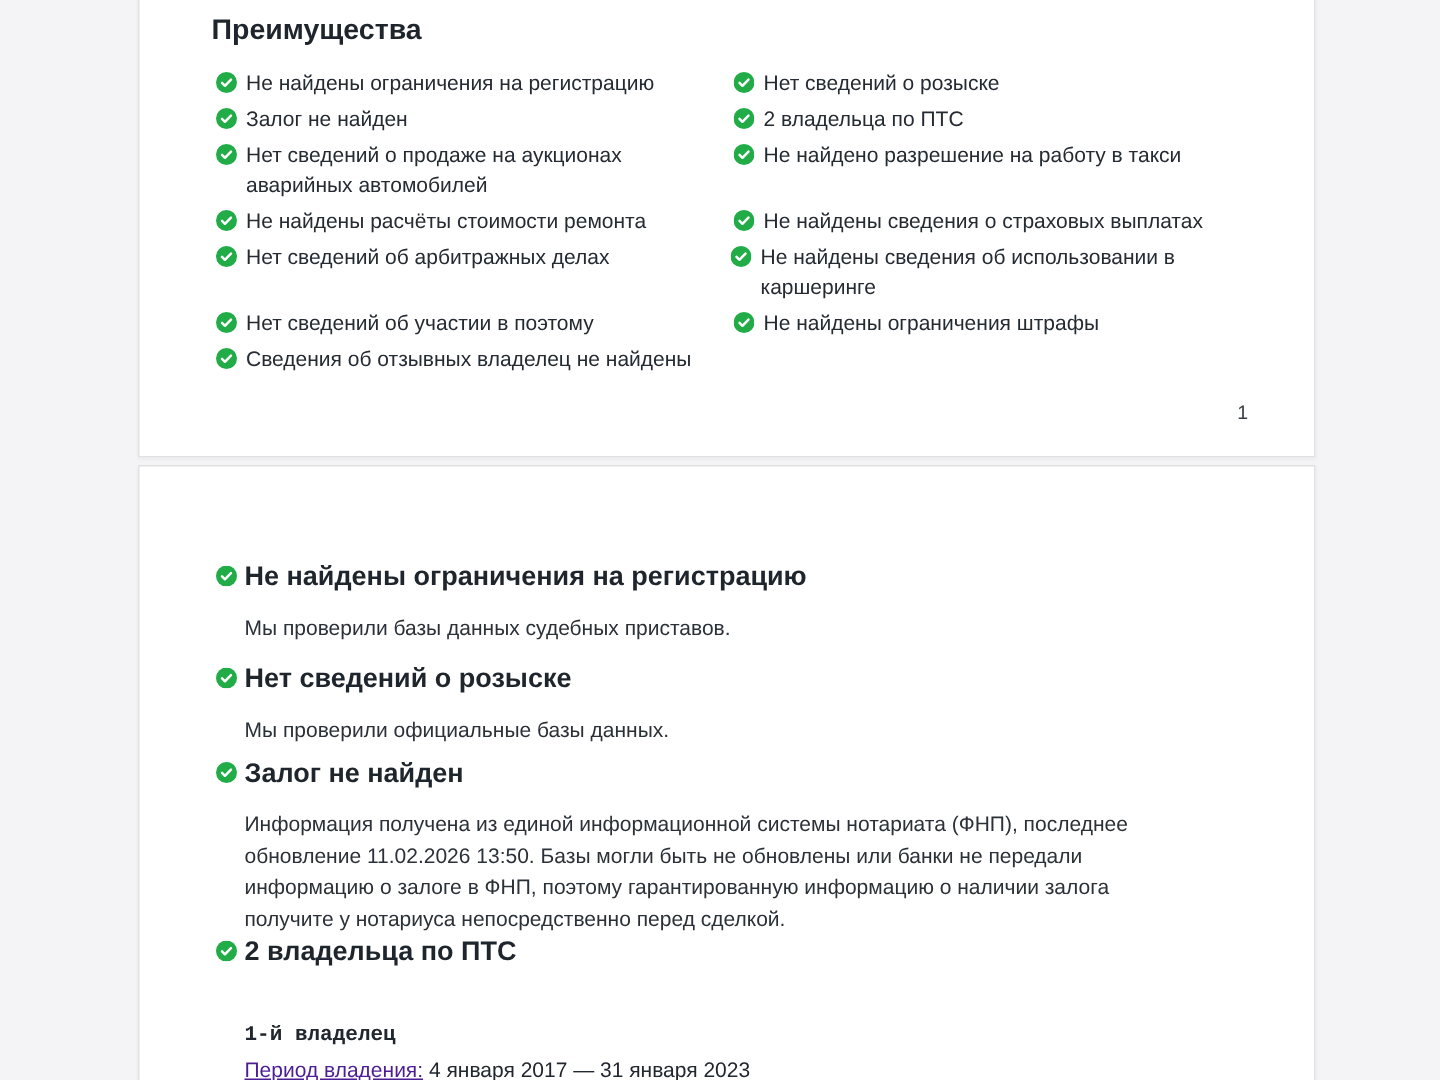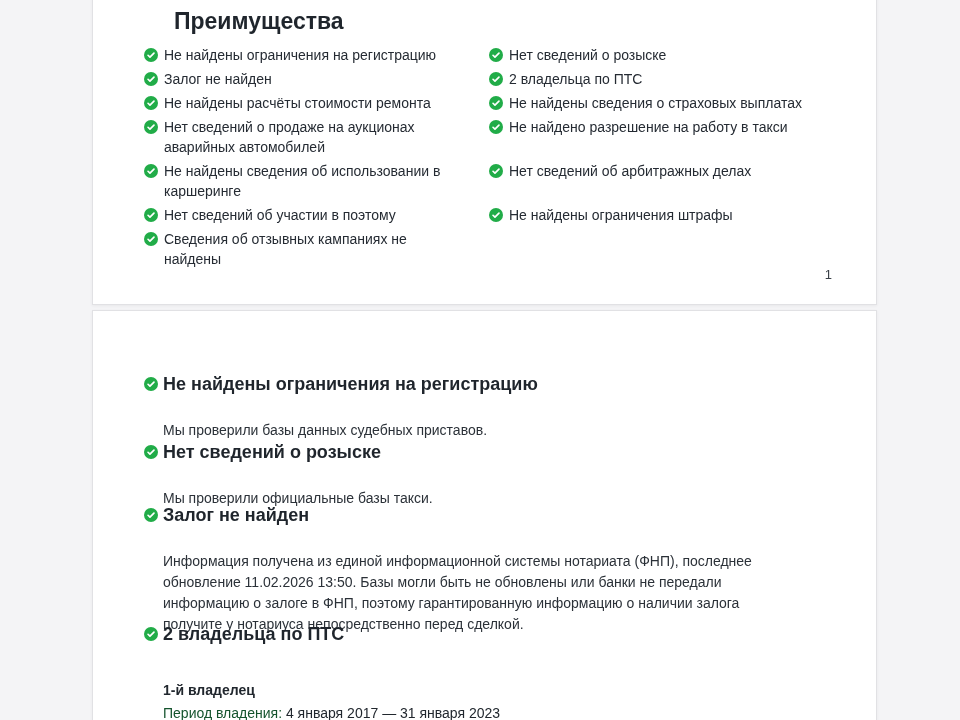--- a/index.html
+++ b/index.html
@@ -29,25 +29,24 @@
     height: 317px;
   }
   .page-2 {
     top: 310px;
     height: 420px;
   }
   .page-title {
     position: absolute;
     top: 20px;
     left: 48px;
-    font-size: 23px;
+    font-size: 19px;
     line-height: 24px;
     font-weight: bold;
     color: #1f252c;
-    margin-left: 33px;
   }
   .adv-list {
     position: absolute;
     top: 56px;
     left: 51px;
     right: 44px;
   }
   .adv-row {
     display: flex;
     margin-bottom: 4px;
@@ -93,49 +92,51 @@
     top: 5px;
     margin-top: 0;
   }
   .section-title {
     font-size: 18px;
     line-height: 24px;
     font-weight: bold;
     color: #1f252c;
   }
   .section-body {
-    margin-top: 24px;
+    margin-top: 12px;
     font-size: 14px;
     line-height: 21px;
     color: #2b3138;
     max-width: 638px;
   }
   .sec-1 { top: 61px; }
   .sec-2 { top: 129px; }
   .sec-3 { top: 192px; }
   .sec-4 { top: 311px; }
   .owner-block {
     position: absolute;
     left: 70px;
     top: 369px;
     right: 55px;
   }
   .owner-label {
     font-size: 14px;
     line-height: 20px;
     font-weight: bold;
     color: #21272e;
+    font-family: Liberation Mono, monospace;
   }
   .owner-period {
     margin-top: 3px;
     font-size: 14px;
     line-height: 21px;
   }
   .period-label {
-    color: #14532d;
+    color: #4c1d95;
+    text-decoration: underline;
   }
   .period-value {
     color: #21272e;
   }
 </style>
 </head>
 <body>
 
 <svg width="0" height="0" style="position:absolute">
   <defs>
@@ -176,77 +177,77 @@
             <use href="#check-sym"></use>
           </svg>
         <span>2 владельца по ПТС</span>
       </div>
     </div>
     <div class="adv-row">
       <div class="adv-cell left">
         <svg class="check">
             <use href="#check-sym"></use>
           </svg>
+        <span>Нет сведений о продаже на аукционах аварийных автомобилей</span>
+      </div>
+      <div class="adv-cell right">
+        <svg class="check">
+            <use href="#check-sym"></use>
+          </svg>
+        <span>Не найдено разрешение на работу в такси</span>
+      </div>
+    </div>
+    <div class="adv-row">
+      <div class="adv-cell left">
+        <svg class="check">
+            <use href="#check-sym"></use>
+          </svg>
         <span>Не найдены расчёты стоимости ремонта</span>
       </div>
       <div class="adv-cell right">
         <svg class="check">
             <use href="#check-sym"></use>
           </svg>
         <span>Не найдены сведения о страховых выплатах</span>
       </div>
     </div>
     <div class="adv-row">
-      <div class="adv-cell left">
-        <svg class="check">
-            <use href="#check-sym"></use>
-          </svg>
-        <span>Нет сведений о продаже на аукционах аварийных автомобилей</span>
-      </div>
-      <div class="adv-cell right">
-        <svg class="check">
-            <use href="#check-sym"></use>
-          </svg>
-        <span>Не найдено разрешение на работу в такси</span>
-      </div>
-    </div>
-    <div class="adv-row">
+      <div class="adv-cell right">
+        <svg class="check">
+            <use href="#check-sym"></use>
+          </svg>
+        <span>Нет сведений об арбитражных делах</span>
+      </div>
       <div class="adv-cell left">
         <svg class="check">
             <use href="#check-sym"></use>
           </svg>
         <span>Не найдены сведения об использовании в каршеринге</span>
       </div>
-      <div class="adv-cell right">
-        <svg class="check">
-            <use href="#check-sym"></use>
-          </svg>
-        <span>Нет сведений об арбитражных делах</span>
-      </div>
     </div>
     <div class="adv-row">
       <div class="adv-cell left">
         <svg class="check">
             <use href="#check-sym"></use>
           </svg>
         <span>Нет сведений об участии в поэтому</span>
       </div>
       <div class="adv-cell right">
         <svg class="check">
             <use href="#check-sym"></use>
           </svg>
         <span>Не найдены ограничения штрафы</span>
       </div>
     </div>
     <div class="adv-row">
       <div class="adv-cell left">
         <svg class="check">
             <use href="#check-sym"></use>
           </svg>
-        <span>Сведения об отзывных кампаниях не найдены</span>
+        <span>Сведения об отзывных владелец не найдены</span>
       </div>
     </div>
   </div>
 
   <div class="page-number">1</div>
 </div>
 
 <div class="page page-2">
 
   <div class="section sec-1">
@@ -255,21 +256,21 @@
       </svg>
     <div class="section-title">Не найдены ограничения на регистрацию</div>
     <div class="section-body">Мы проверили базы данных судебных приставов.</div>
   </div>
 
   <div class="section sec-2">
     <svg class="check">
         <use href="#check-sym"></use>
       </svg>
     <div class="section-title">Нет сведений о розыске</div>
-    <div class="section-body">Мы проверили официальные базы такси.</div>
+    <div class="section-body">Мы проверили официальные базы данных.</div>
   </div>
 
   <div class="section sec-3">
     <svg class="check">
         <use href="#check-sym"></use>
       </svg>
     <div class="section-title">Залог не найден</div>
     <div class="section-body">Информация получена из единой информационной системы нотариата (ФНП), последнее обновление 11.02.2026 13:50. Базы могли быть не обновлены или банки не передали информацию о залоге в ФНП, поэтому гарантированную информацию о наличии залога получите у нотариуса непосредственно перед сделкой.</div>
   </div>
 

